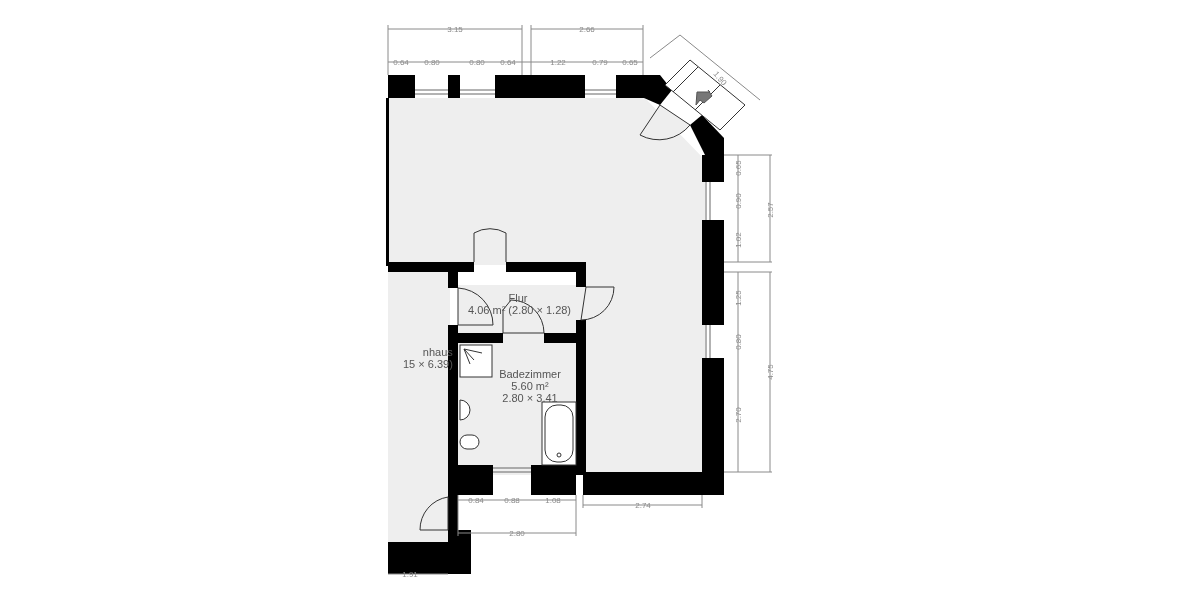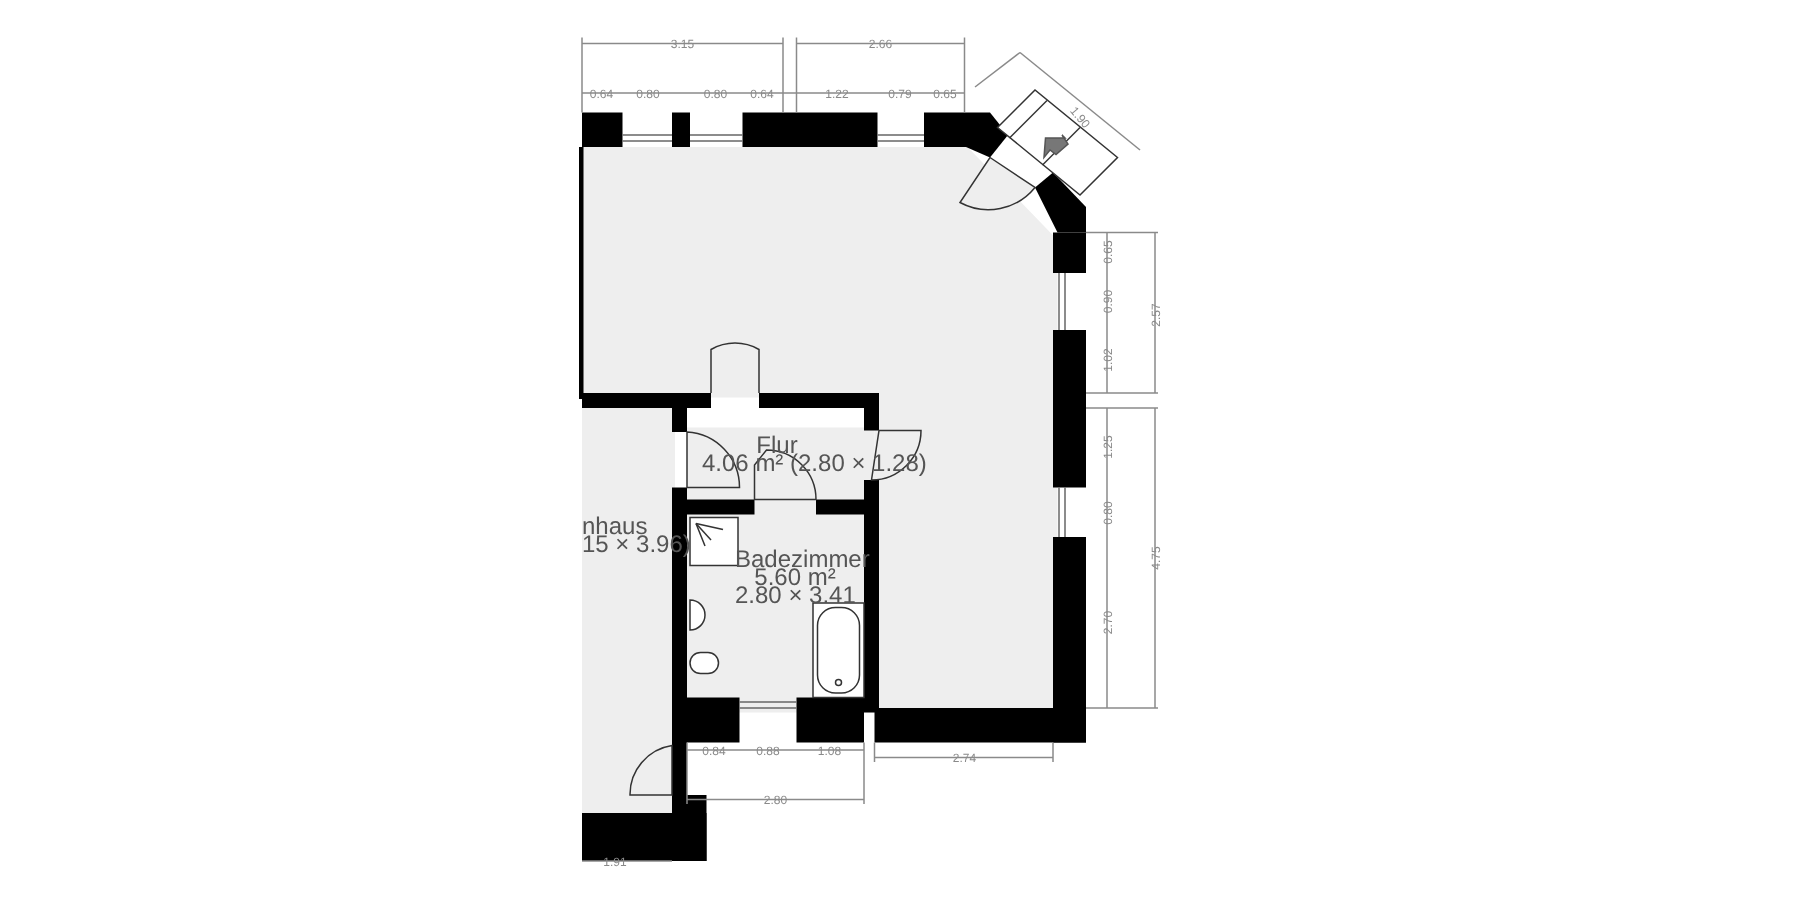--- a/index.html
+++ b/index.html
@@ -1,18 +1,18 @@
 <!DOCTYPE html>
 <html><head>
   <meta charset="utf-8">
   <style>
     html, body { margin:0; padding:0; background:#ffffff; }
     body { width:1200px; height:600px; position:relative; overflow:hidden; font-family:"Liberation Sans", sans-serif; }
     #plan { position:absolute; left:0; top:0; width:1200px; height:600px; }
-    .room-label { position:absolute; color:#555555; font-size:16px; text-align:center; line-height:12px; white-space:nowrap; }
+    .room-label { position:absolute; color:#555555; font-size:11px; text-align:center; line-height:12px; white-space:nowrap; }
     .dim { font-family:"Liberation Sans", sans-serif; font-size:8px; fill:#8a8a8a; }
   </style>
 </head>
 <body>
 
 <svg id="plan" viewBox="0 0 1200 600" xmlns="http://www.w3.org/2000/svg">
 
   <g fill="#eeeeee">
     <polygon points="388,98 645,98 705,160 705,475 583,475 583,265 388,265"></polygon>
     <rect x="458" y="285" width="125" height="190"></rect>
@@ -157,16 +157,16 @@
   <div>Flur</div>
   <div>4.06 m² (2.80 × 1.28)</div>
 </div>
 
 <div class="room-label" style="left:490px; top:368px; width:80px;">
   <div>Badezimmer</div>
   <div>5.60 m²</div>
   <div>2.80 × 3.41</div>
 </div>
 
-<div class="room-label" style="left:388px; top:346px; text-align:left;">
+<div class="room-label" style="left:403px; top:346px; text-align:right;">
   <div>nhaus</div>
-  <div>15 × 3.96)</div>
+  <div>15 × 6.39)</div>
 </div>
 
 </body></html>

